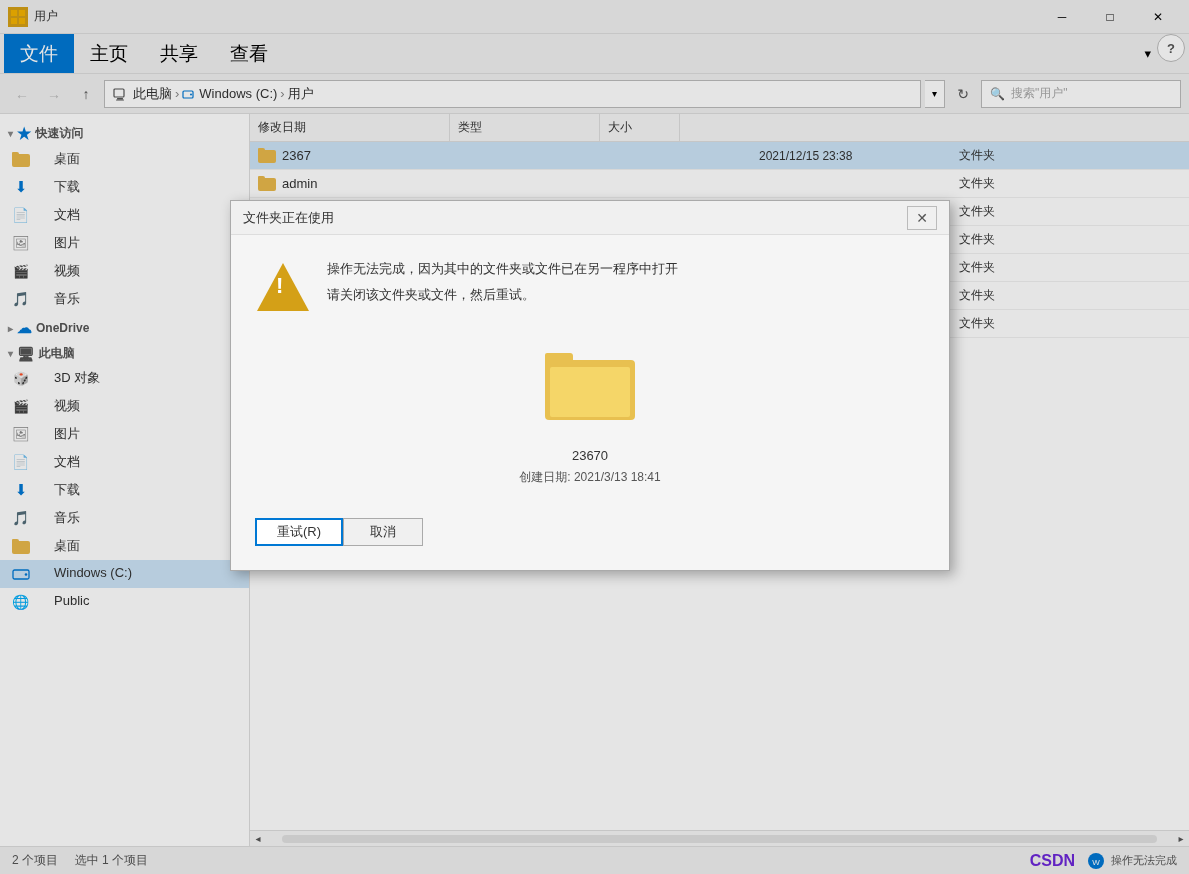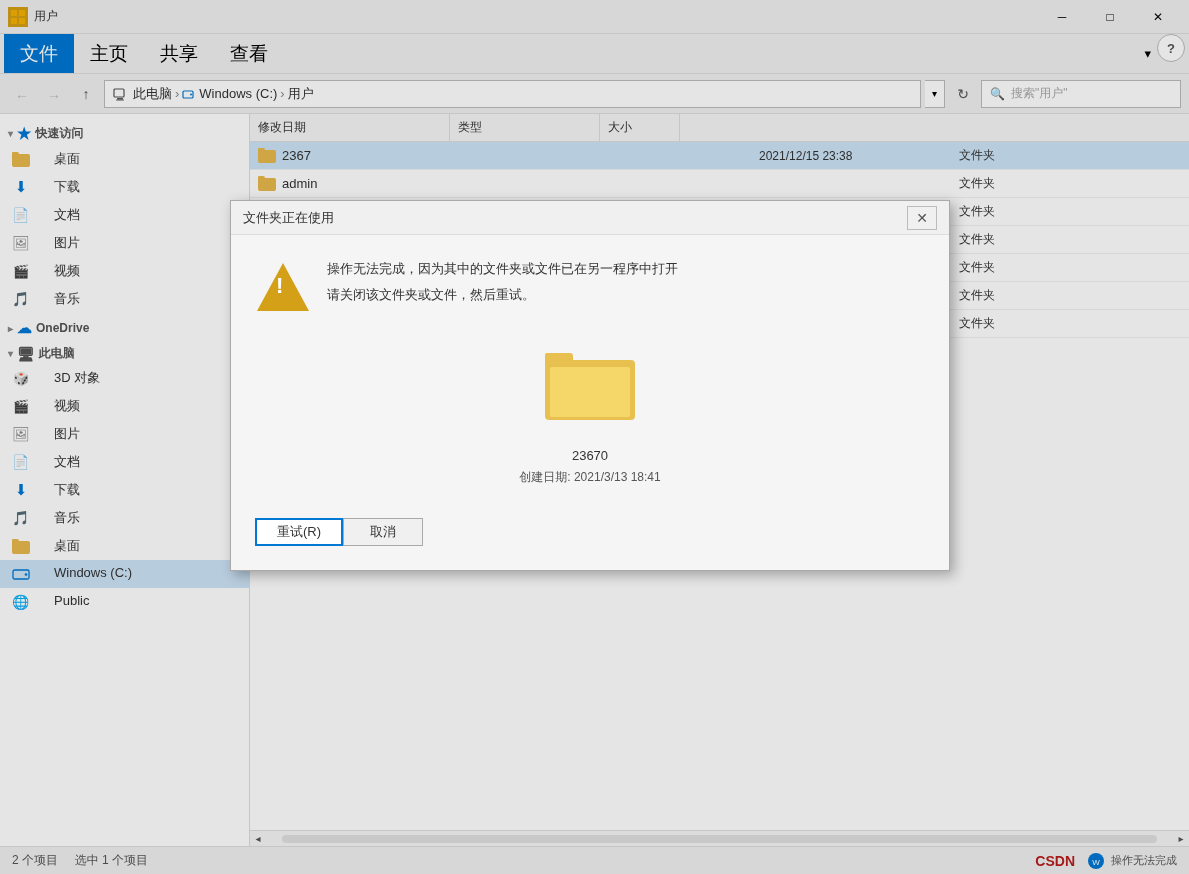--- a/index.html
+++ b/index.html
@@ -724,21 +724,21 @@
   </div>
 </div>
 
 <div class="status-bar">
   <div>
     <span>2 个项目</span>
     &nbsp;&nbsp;&nbsp;
     <span>选中 1 个项目</span>
   </div>
   <div class="status-right">
-    <span style="color:#b91c1c;font-weight:bold;font-size:14px;">CSDN</span>
+    <span style="color:#6d28d9;font-weight:bold;font-size:16px;">CSDN</span>
     <div class="watermark">
       <svg width="18" height="18" viewBox="0 0 18 18">
         <circle cx="9" cy="9" r="8" fill="#0078d4"></circle>
         <text x="9" y="13" text-anchor="middle" fill="white" font-size="8">W</text>
       </svg>
       <span style="font-size:11px;color:#555;">操作无法完成</span>
     </div>
   </div>
 </div>
 

